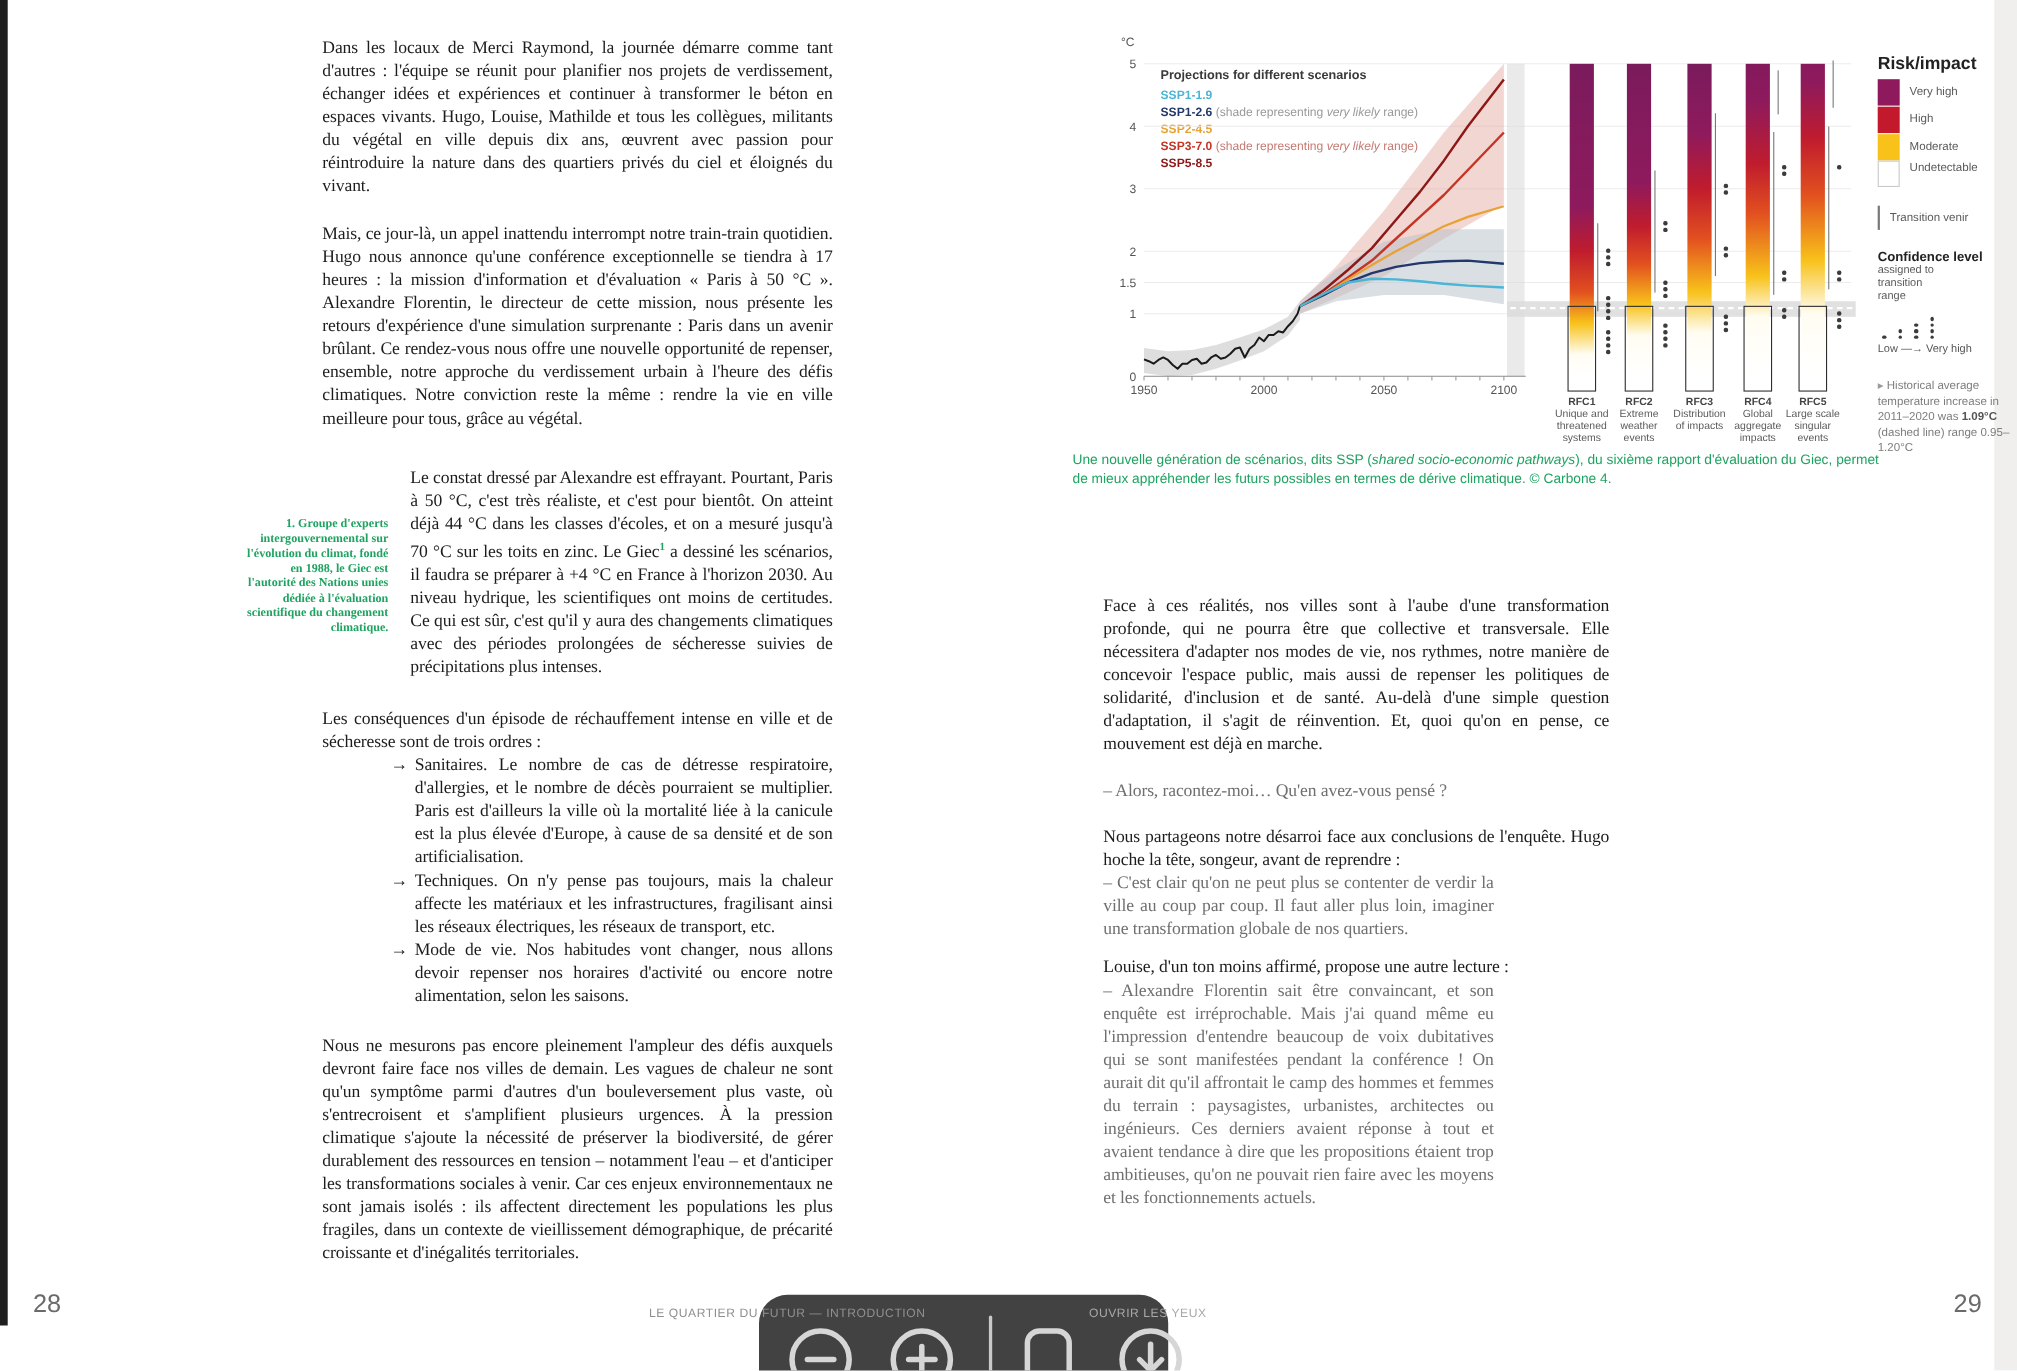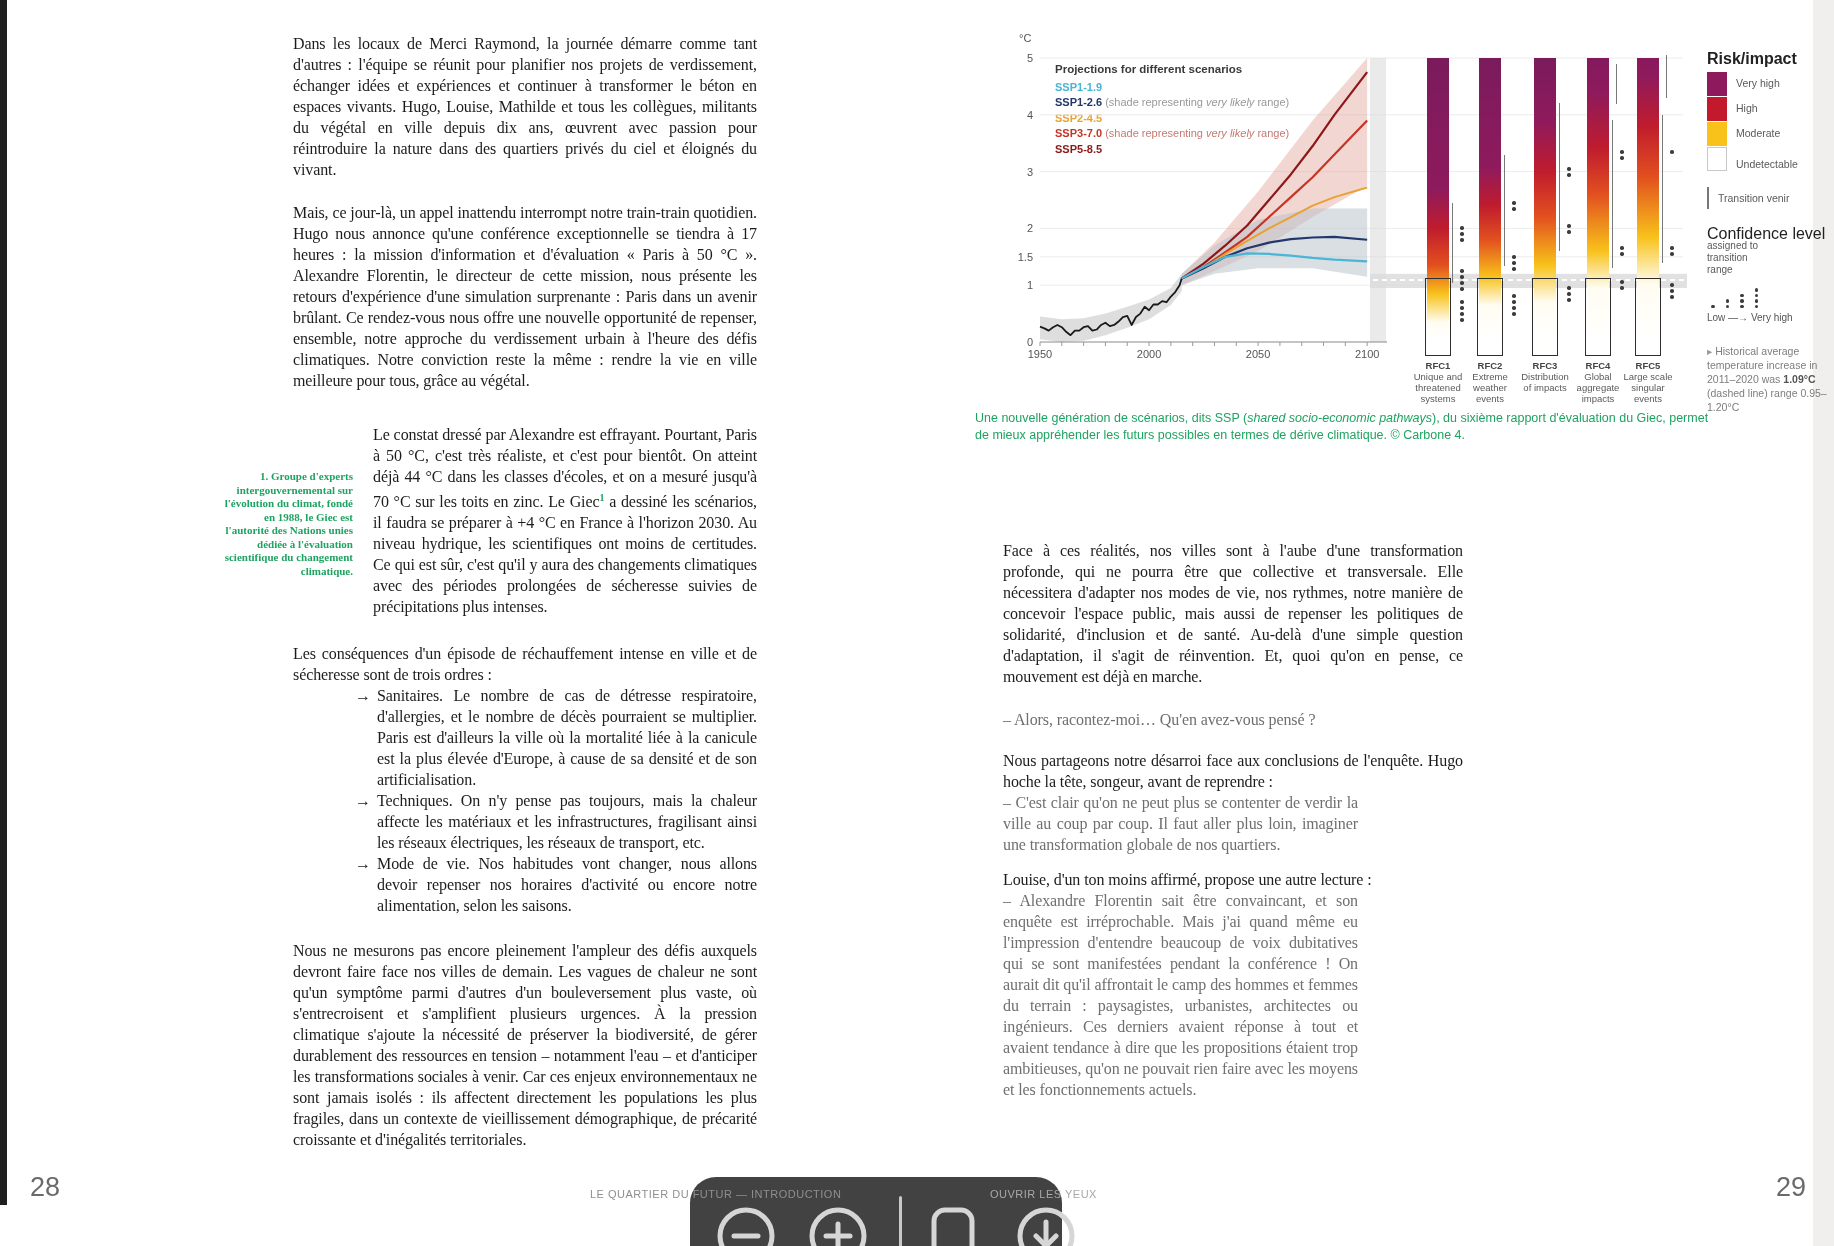--- a/index.html
+++ b/index.html
@@ -24,21 +24,21 @@
   #figure{position:absolute;left:1015px;top:28px;width:812px;height:392px;
           font-family:"Liberation Sans",sans-serif;}
   #figure svg{position:absolute;left:0;top:0;}
   #plot-legend{position:absolute;left:40px;top:34px;font-size:11px;line-height:15.5px;}
   #plot-legend .lg-title{font-weight:bold;color:#3a3a3a;font-size:11.5px;margin-bottom:2px;}
   .lg-suffix{color:#999;font-weight:normal;}
   #risk-legend{position:absolute;left:692px;top:24px;width:122px;font-size:10.5px;line-height:13px;color:#5a5a5a;}
   #caption{position:absolute;left:975px;top:410px;width:742px;
            font-family:"Liberation Sans",sans-serif;font-size:12.5px;line-height:17px;}
   
-  .pagenum{position:absolute;font-family:"Liberation Sans",sans-serif;font-size:27px;color:#6a6a6a;z-index:40;}
+  .pagenum{position:absolute;font-family:"Liberation Sans",sans-serif;font-size:23px;color:#6a6a6a;z-index:40;}
   .footer-txt{position:absolute;font-family:"Liberation Sans",sans-serif;font-size:11px;
               letter-spacing:0.5px;color:#8f8f8f;z-index:40;}
   #toolbar{position:absolute;left:690px;top:1177px;width:372px;height:90px;
            background:rgba(56,56,56,0.95);border-radius:26px 26px 0 0;z-index:30;}
   .tb-btn{position:absolute;width:60px;height:60px;top:29px;}
   #edge-left{position:absolute;left:0;top:0;width:7px;height:1205px;background:#1f1f1f;}
   #edge-right{position:absolute;left:1813px;top:0;width:21px;height:1246px;background:#f0efee;}
 </style>
 </head>
 <body>
@@ -91,29 +91,29 @@
         <span>Very high</span>
       </div>
       <div style="display:flex;align-items:center;height:25px;">
         <div style="width:20px;height:24px;margin-right:9px;flex:none;background:#c21a2c;"></div>
         <span>High</span>
       </div>
       <div style="display:flex;align-items:center;height:25px;">
         <div style="width:20px;height:24px;margin-right:9px;flex:none;background:#f8c21a;"></div>
         <span>Moderate</span>
       </div>
-      <div style="display:flex;align-items:flex-end;height:25px;">
+      <div style="display:flex;align-items:flex-start;height:25px;">
         <div style="width:20px;height:24px;margin-right:9px;flex:none;background:#ffffff;border:1px solid #c9c9c9;box-sizing:border-box;"></div>
         <span>Undetectable</span>
       </div>
       <div style="display:flex;align-items:center;margin:16px 0 0 0;">
         <div style="width:2px;height:22px;background:#787878;margin-right:9px;"></div>
         <span>Transition venir</span>
       </div>
-      <div style="font-weight:normal;font-size:16px;color:#222;margin-top:18px;">Confidence level</div>
+      <div style="font-weight:bold;font-size:12px;color:#222;margin-top:18px;">Confidence level</div>
       <div style="font-size:10px;line-height:12px;">assigned to</div>
       <div style="font-size:10px;line-height:12px;">transition</div>
       <div style="font-size:10px;line-height:12px;">range</div>
       <div style="display:flex;align-items:flex-end;gap:11px;margin:6px 0 3px 4px;height:26px;">
         <div style="display:flex;flex-direction:column;gap:2px;">
           <div style="width:3.5px;height:3.5px;border-radius:50%;background:#3c3c3c;"></div>
         </div>
         <div style="display:flex;flex-direction:column;gap:2px;">
           <div style="width:3.5px;height:3.5px;border-radius:50%;background:#3c3c3c;"></div>
           <div style="width:3.5px;height:3.5px;border-radius:50%;background:#3c3c3c;"></div>

